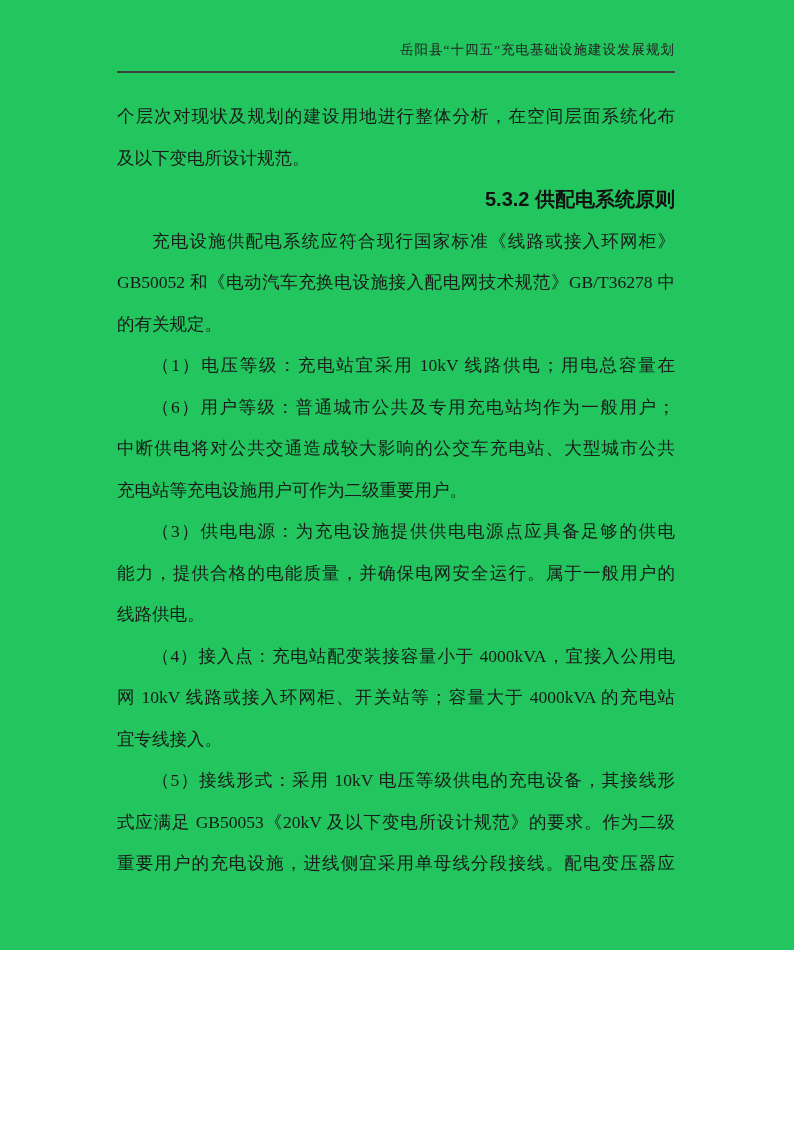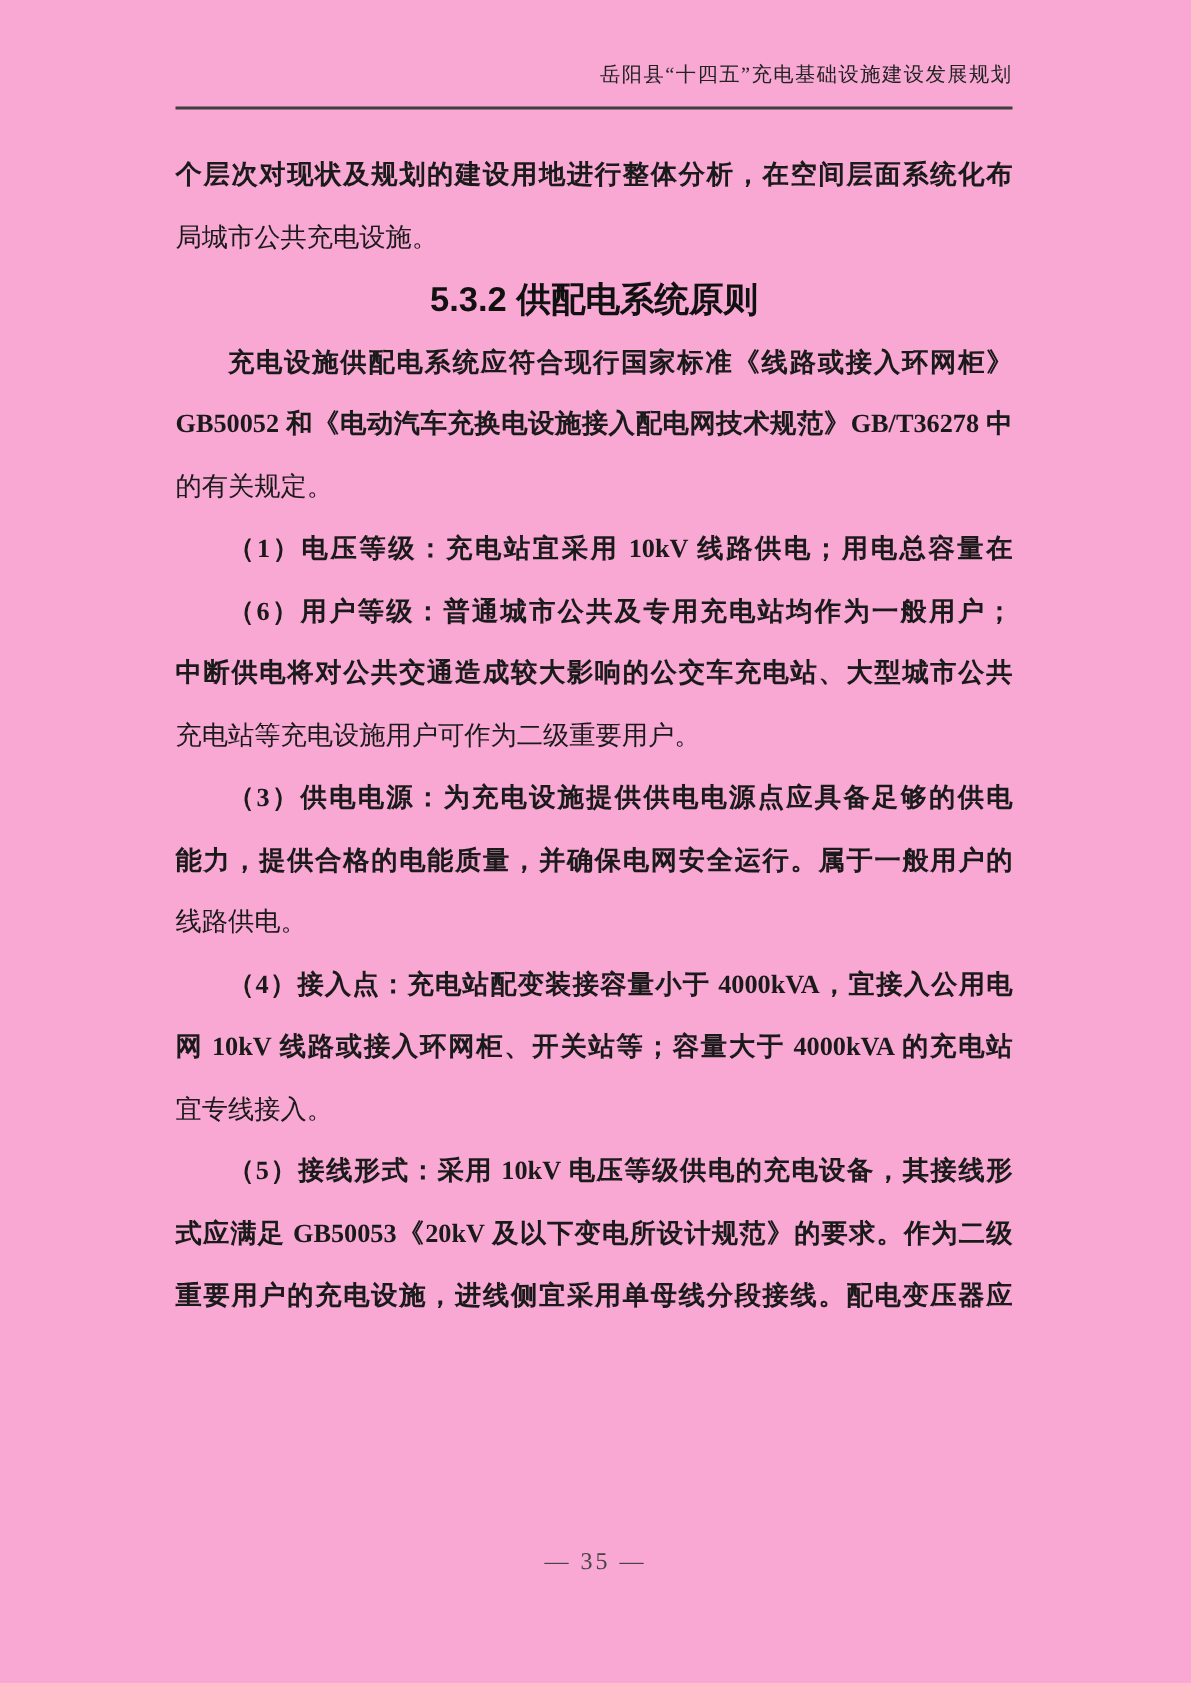--- a/index.html
+++ b/index.html
@@ -1,20 +1,20 @@
 <!DOCTYPE html>
 <html lang="zh"><head>
 <meta charset="utf-8">
 <style>
   html, body { margin: 0; padding: 0; background: #ffffff; }
   .page {
     position: relative;
     width: 794px;
-    height: 1122px;
-    background: #f9a8d4;
+    height: 950px;
+    background: #22c55e;
     overflow: hidden;
     font-family: "Liberation Serif", "DejaVu Serif", serif;
     color: #1a1a1a;
   }
   
   .page-header {
     position: absolute;
     left: 117px;
     top: 42px;
     width: 558px;
@@ -30,30 +30,30 @@
   .doc-body {
     position: absolute;
     left: 117px;
     top: 96px;
     width: 558px;
     font-size: 17.5px;
     line-height: 41.5px;
   }
   .para { margin: 0; }
   .tline { width: 100%; }
-  .tline.just { text-align: justify; text-align-last: justify; font-weight: bold; }
+  .tline.just { text-align: justify; text-align-last: justify; }
   .tline.last { text-align: left; text-align-last: left; }
   .tline.first { text-indent: 2em; }
   .section-heading {
     font-family: "Liberation Sans", "DejaVu Sans", sans-serif;
     font-weight: 700;
-    font-size: 23px;
+    font-size: 20px;
     line-height: 41.5px;
     color: #111111;
-    text-align: center;
+    text-align: right;
   }
   
   .page-footer {
     position: absolute;
     left: 0;
     top: 1032px;
     width: 794px;
     text-align: center;
     font-size: 16px;
     line-height: 20px;
@@ -66,21 +66,21 @@
 
 <div class="page">
 
   <header class="page-header">
     <span>岳阳县“十四五”充电基础设施建设发展规划</span>
   </header>
 
   <main class="doc-body" id="doc-body">
       <div class="para">
         <div class="tline just">个层次对现状及规划的建设用地进行整体分析，在空间层面系统化布</div>
-        <div class="tline last">局城市公共充电设施。</div>
+        <div class="tline last">及以下变电所设计规范。</div>
       </div>
       <div class="section-heading">5.3.2 供配电系统原则</div>
       <div class="para">
         <div class="tline just first">充电设施供配电系统应符合现行国家标准《线路或接入环网柜》</div>
         <div class="tline just">GB50052 和《电动汽车充换电设施接入配电网技术规范》GB/T36278 中</div>
         <div class="tline last">的有关规定。</div>
       </div>
       <div class="para">
         <div class="tline just first">（1）电压等级：充电站宜采用 10kV 线路供电；用电总容量在</div>
       </div>

